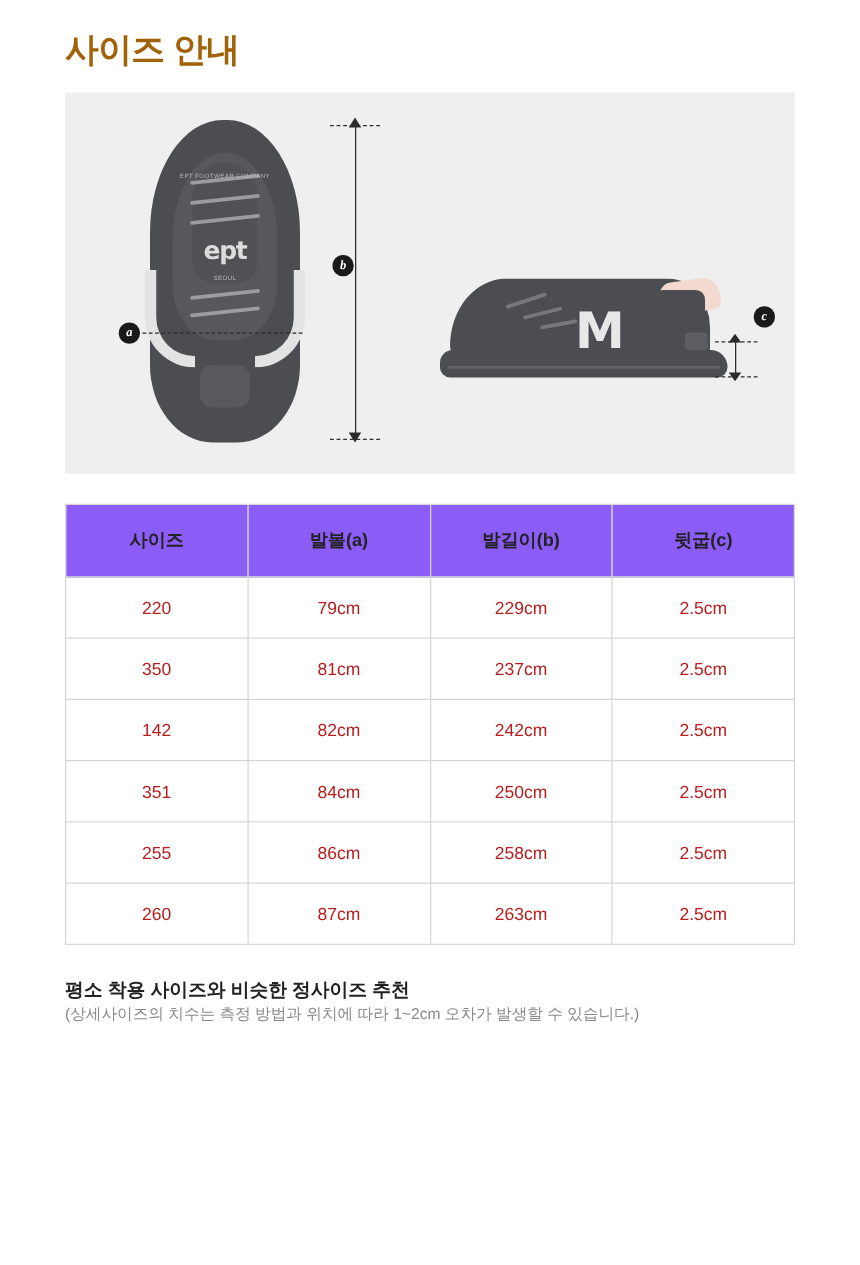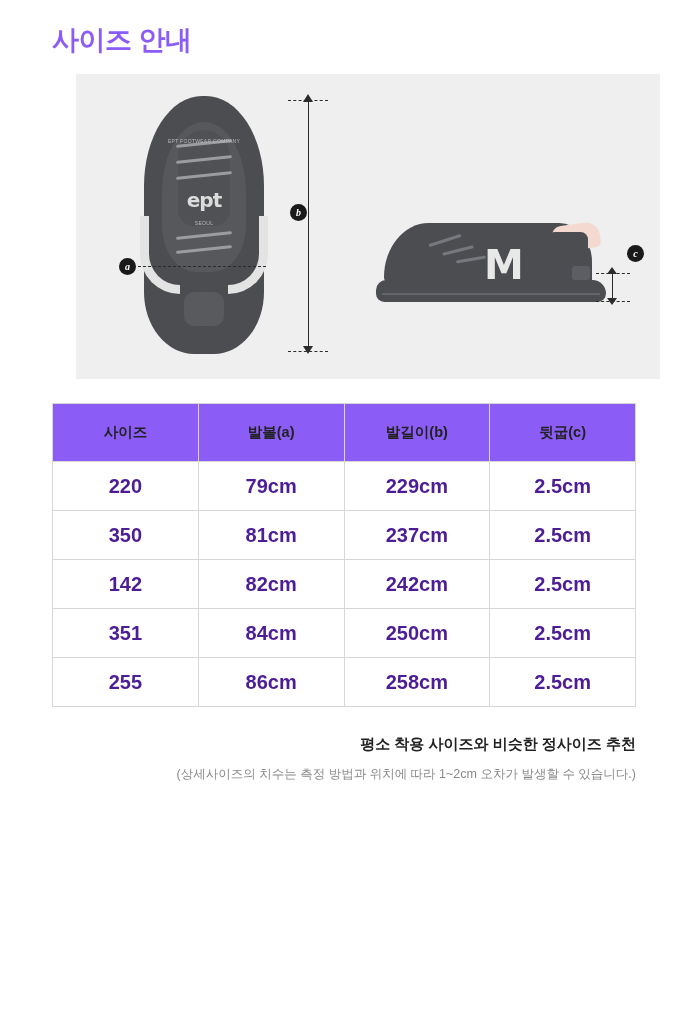--- a/index.html
+++ b/index.html
@@ -19,33 +19,32 @@
   .page {
     width: 688px;
     height: 1012px;
     padding: 0 52px;
     position: relative;
   }
   .page-title {
     font-size: 27px;
     font-weight: bold;
     letter-spacing: -0.5px;
-    color: #8b5cf6;
+    color: #a16207;
     margin: 24px 0 18px 0;
     line-height: 1.2;
   }
 
   
   .illustration {
     position: relative;
     width: 584px;
     height: 305px;
     background: #efefef;
     overflow: hidden;
-    margin-left: 24px;
   }
 
   
   .shoe-top {
     position: absolute;
     left: 68px;
     top: 22px;
     width: 120px;
     height: 258px;
   }
@@ -282,49 +281,49 @@
   table.size-table {
     width: 584px;
     border-collapse: collapse;
     margin-top: 24px;
     table-layout: fixed;
   }
   table.size-table th,
   table.size-table td {
     border: 1px solid #d7d7d7;
     text-align: center;
-    font-size: 20px;
-    color: #4c1d95;
+    font-size: 14px;
+    color: #b91c1c;
     height: 49px;
-    font-weight: bold;
+    font-weight: normal;
   }
   table.size-table th {
     font-size: 14.5px;
     font-weight: bold;
     color: #222222;
     background: #8b5cf6;
     height: 58px;
   }
 
   
   .footer {
-    text-align: right;
+    text-align: left;
     margin-top: 26px;
   }
   .footer-main {
     font-size: 15px;
     color: #222222;
     line-height: 1.4;
   }
   .footer-main .emph { font-weight: bold; }
   .footer-main .plain { font-weight: bold; }
   .footer-sub {
     font-size: 12.5px;
     color: #8a8a8a;
-    margin-top: 12px;
+    margin-top: 0;
   }
 </style>
 </head>
 <body>
 
 <div class="page">
 
   <h1 class="page-title">사이즈 안내</h1>
 
   <div class="illustration">
@@ -409,20 +408,26 @@
         <td>84cm</td>
         <td>250cm</td>
         <td>2.5cm</td>
       </tr>
       <tr>
         <td>255</td>
         <td>86cm</td>
         <td>258cm</td>
         <td>2.5cm</td>
       </tr>
+      <tr>
+        <td>260</td>
+        <td>87cm</td>
+        <td>263cm</td>
+        <td>2.5cm</td>
+      </tr>
     </tbody>
   </table>
 
   <div class="footer">
     <div class="footer-main">
       <span class="plain">평소 착용 사이즈와 비슷한 </span><span class="emph">정사이즈 추천</span>
     </div>
     <div class="footer-sub">(상세사이즈의 치수는 측정 방법과 위치에 따라 1~2cm 오차가 발생할 수 있습니다.)</div>
   </div>
 

